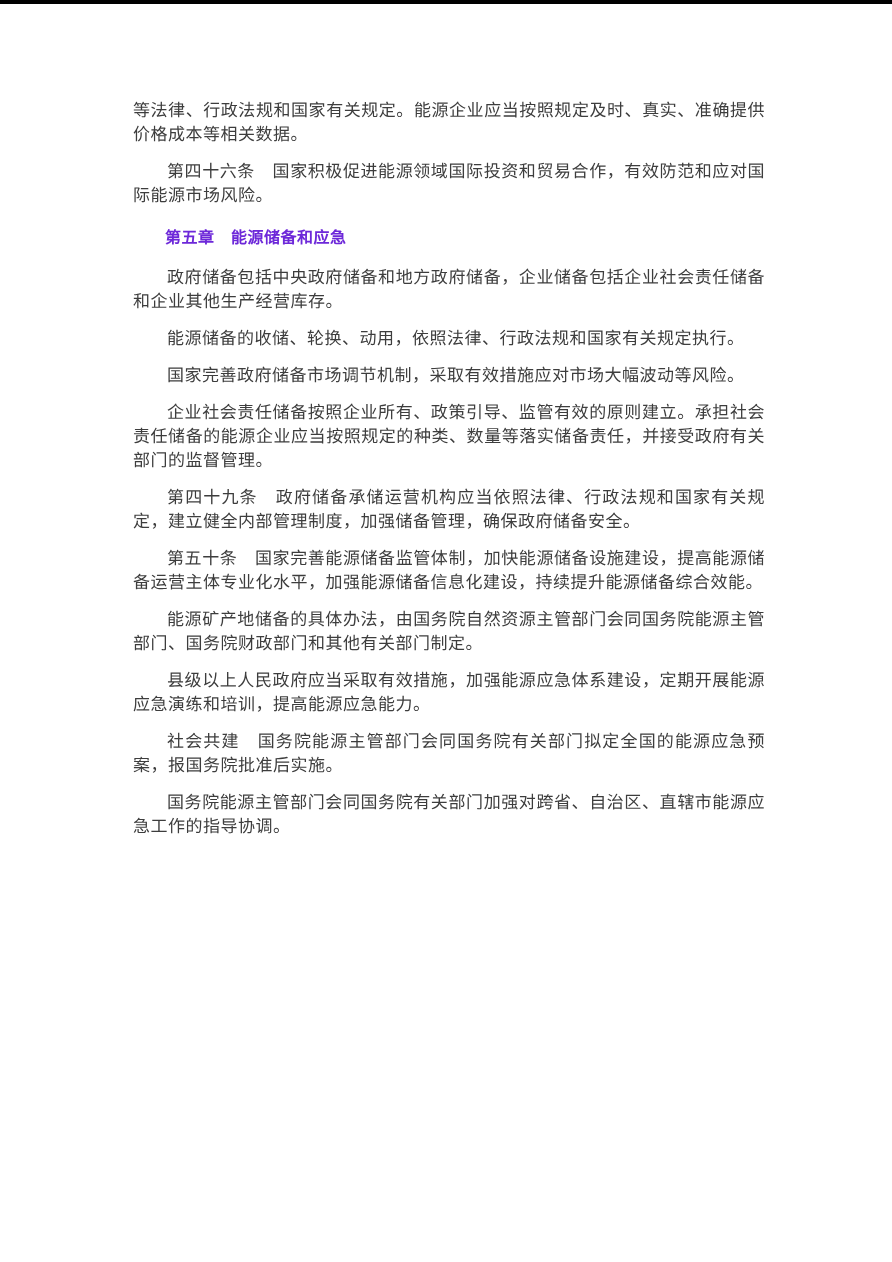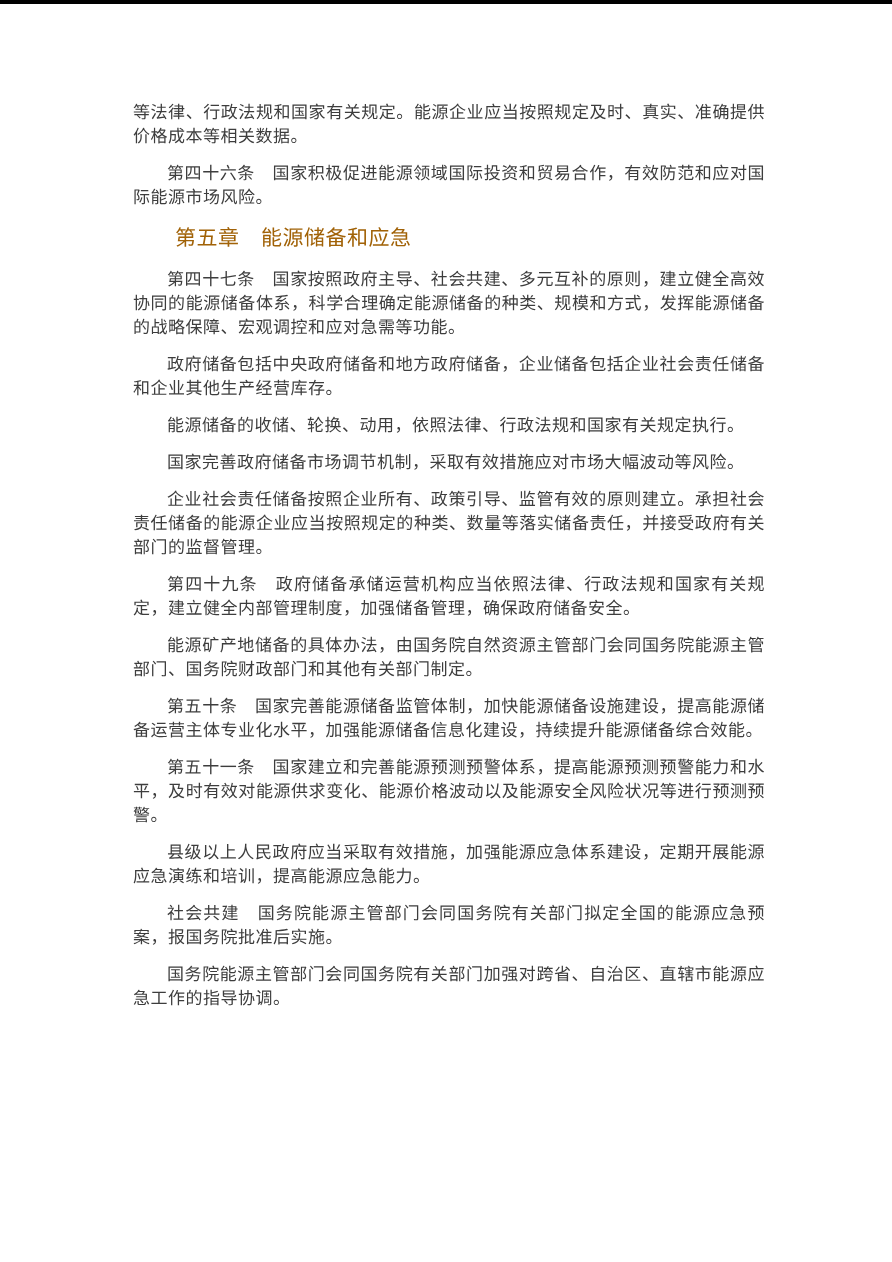--- a/index.html
+++ b/index.html
@@ -29,49 +29,48 @@
     width: 632px;
     font-size: 17px;
     line-height: 24px;
     color: #3d3d3d;
     text-align: justify;
     letter-spacing: 0.5px;
   }
   .content p {
     margin: 0 0 13px 0;
     text-indent: 2em;
+    font-family: Liberation Mono, monospace;
   }
   .content p.no-indent {
     text-indent: 0;
   }
   .chapter-heading {
-    font-size: 21px;
-    font-weight: normal;
-    color: #a16207;
+    font-size: 16px;
+    font-weight: bold;
+    color: #6d28d9;
     margin: 17px 0 17px 0;
     text-indent: 2em;
     line-height: 24px;
   }
 </style>
 </head>
 <body>
 
 <div class="top-rule"></div>
 
 <div class="content">
   <p class="no-indent">等法律、行政法规和国家有关规定。能源企业应当按照规定及时、真实、准确提供价格成本等相关数据。</p>
   <p>第四十六条　国家积极促进能源领域国际投资和贸易合作，有效防范和应对国际能源市场风险。</p>
 
   <h2 class="chapter-heading">第五章　能源储备和应急</h2>
 
-  <p>第四十七条　国家按照政府主导、社会共建、多元互补的原则，建立健全高效协同的能源储备体系，科学合理确定能源储备的种类、规模和方式，发挥能源储备的战略保障、宏观调控和应对急需等功能。</p>
   <p>政府储备包括中央政府储备和地方政府储备，企业储备包括企业社会责任储备和企业其他生产经营库存。</p>
   <p>能源储备的收储、轮换、动用，依照法律、行政法规和国家有关规定执行。</p>
   <p>国家完善政府储备市场调节机制，采取有效措施应对市场大幅波动等风险。</p>
   <p>企业社会责任储备按照企业所有、政策引导、监管有效的原则建立。承担社会责任储备的能源企业应当按照规定的种类、数量等落实储备责任，并接受政府有关部门的监督管理。</p>
   <p>第四十九条　政府储备承储运营机构应当依照法律、行政法规和国家有关规定，建立健全内部管理制度，加强储备管理，确保政府储备安全。</p>
+  <p>第五十条　国家完善能源储备监管体制，加快能源储备设施建设，提高能源储备运营主体专业化水平，加强能源储备信息化建设，持续提升能源储备综合效能。</p>
   <p>能源矿产地储备的具体办法，由国务院自然资源主管部门会同国务院能源主管部门、国务院财政部门和其他有关部门制定。</p>
-  <p>第五十条　国家完善能源储备监管体制，加快能源储备设施建设，提高能源储备运营主体专业化水平，加强能源储备信息化建设，持续提升能源储备综合效能。</p>
-  <p>第五十一条　国家建立和完善能源预测预警体系，提高能源预测预警能力和水平，及时有效对能源供求变化、能源价格波动以及能源安全风险状况等进行预测预警。</p>
   <p>县级以上人民政府应当采取有效措施，加强能源应急体系建设，定期开展能源应急演练和培训，提高能源应急能力。</p>
   <p>社会共建　国务院能源主管部门会同国务院有关部门拟定全国的能源应急预案，报国务院批准后实施。</p>
   <p>国务院能源主管部门会同国务院有关部门加强对跨省、自治区、直辖市能源应急工作的指导协调。</p>
 </div>
 
 </body></html>

